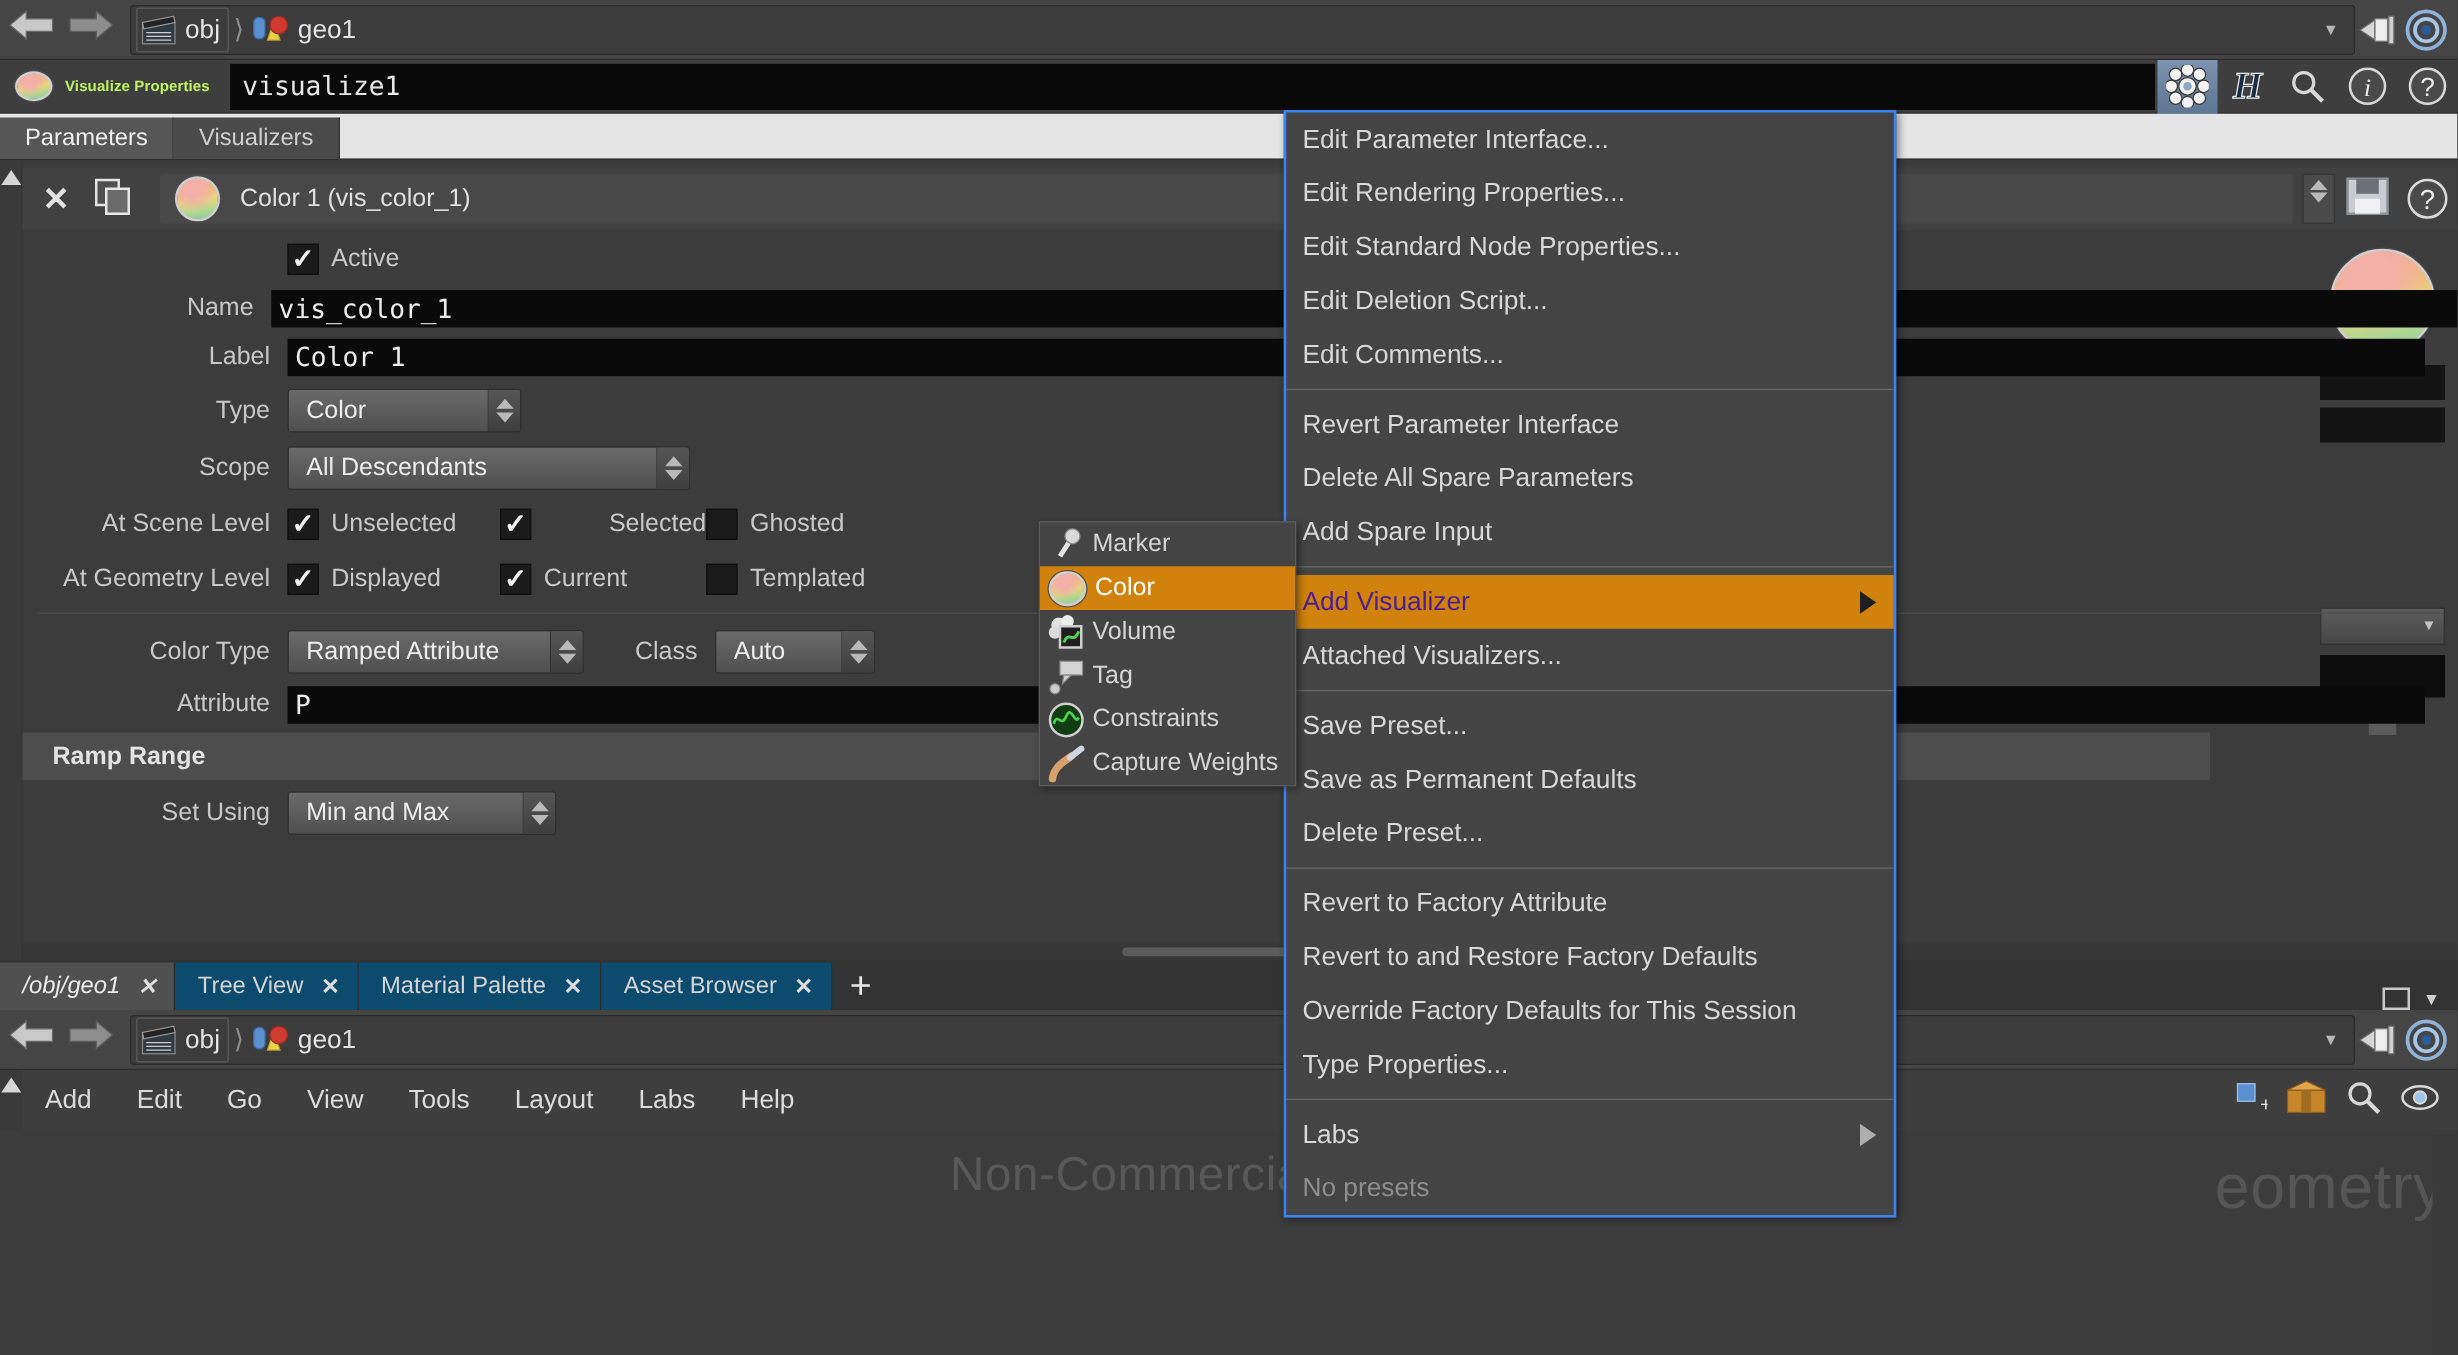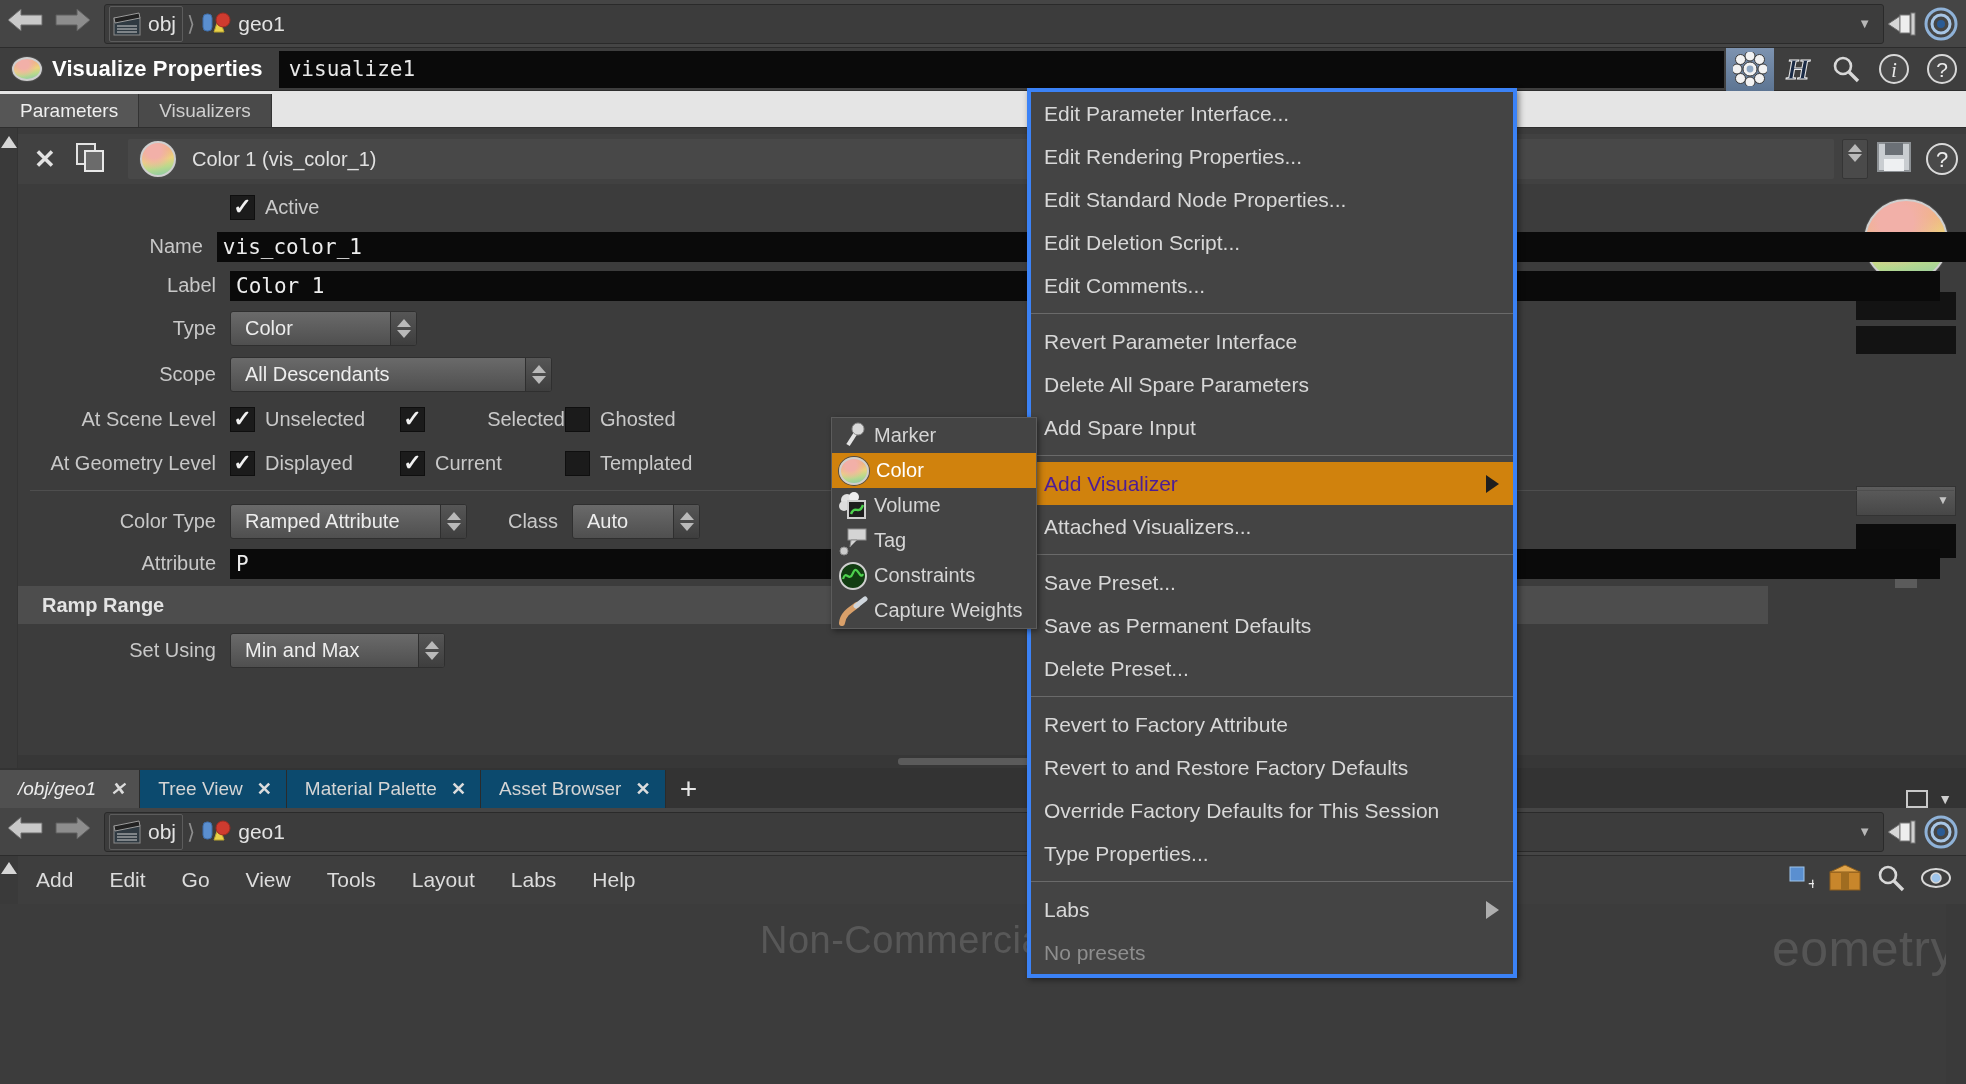--- a/index.html
+++ b/index.html
@@ -42,21 +42,21 @@
   
   .clapper { width:28px; height:24px; position:relative; }
   .geoicon { width:30px; height:26px; position:relative; }
 
   
   .vheader {
     position:absolute; left:0; top:48px; width:1966px; height:43px;
     background:#3e3e3e; display:flex; align-items:center; padding-left:12px;
     border-bottom:1px solid #2d2d2d;
   }
-  .vh-title { font-size:22px; font-weight:bold; color:#ffffff; margin-left:10px; letter-spacing:.1px;text-align:center;}
+  .vh-title { font-size:12px; font-weight:bold; color:#bef264; margin-left:10px; letter-spacing:.1px;text-align:center;}
   .vh-name {
     margin-left:16px; flex:1; height:37px; background:#0a0a0a; color:#e8e8e8;
     font-family:"DejaVu Sans Mono", monospace; font-size:21px;
     display:flex; align-items:center; padding-left:10px; margin-right:2px;
   }
   .vh-tools { display:flex; align-items:center; height:43px; }
   .vh-tools .tool { width:48px; height:43px; display:flex; align-items:center; justify-content:center; cursor:pointer; position:relative;}
   .tool.active { background:linear-gradient(#7d93b0,#5d7593); }
 
   
@@ -190,21 +190,21 @@
   }
   .geom-text {
     position:absolute; right:10px; top:16px; font-size:50px; color:#555;
     letter-spacing:.5px;
   }
   .vp-right-scroll { position:absolute; right:0; top:0; width:20px; height:180px; background:#3a3a3a;}
 
   
   .ctxmenu {
     position:absolute; left:1027px; top:88px; width:490px;
-    background:#444; border:4px solid #3b82f6; z-index:40;
+    background:#444; border:2px solid #3b82f6; z-index:40;
     box-shadow:2px 2px 6px rgba(0,0,0,.45);
   }
   .mi {
     height:43px; display:flex; align-items:center; padding-left:13px;
     font-size:21px; color:#d8d8d8; cursor:pointer; position:relative;
   }
   .mi.hl { background:#d0820d; color:#4c1d95; }
   .mi.dis { color:#8e8e8e; cursor:default; }
   .mi .sub-ar {
     position:absolute; right:14px; width:0;height:0;

